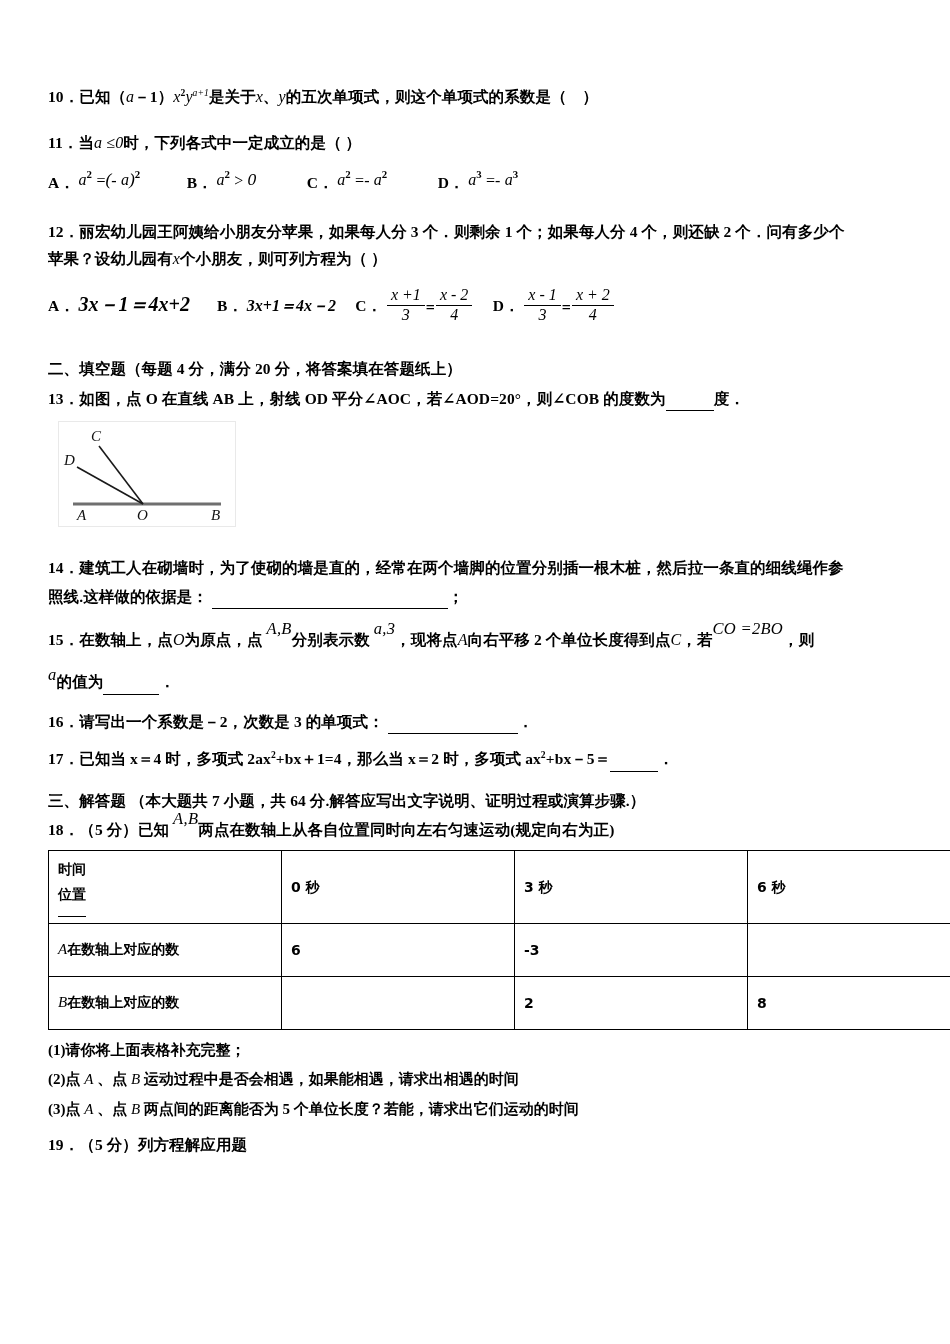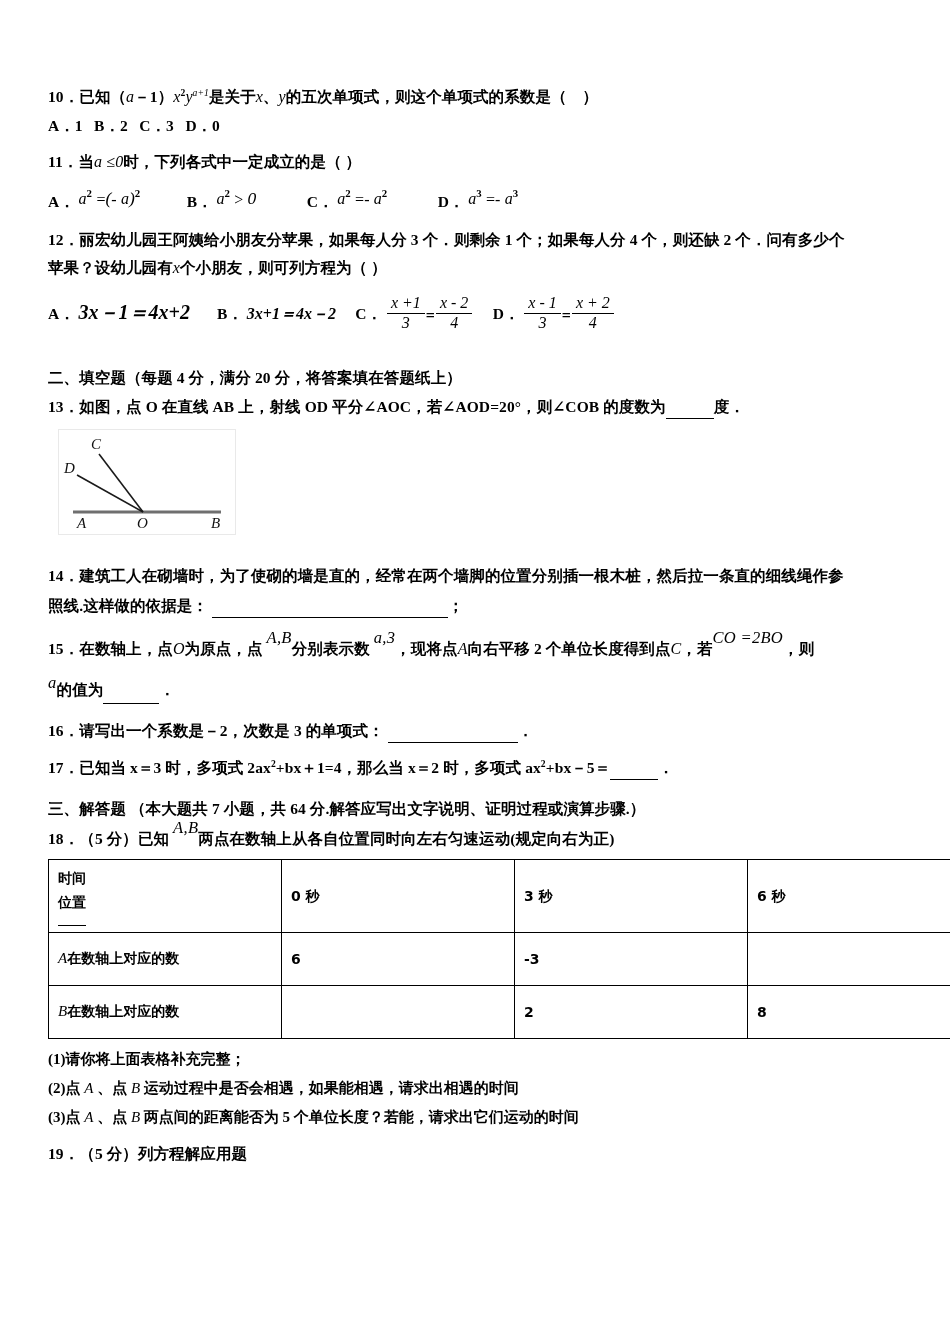--- a/index.html
+++ b/index.html
@@ -32,21 +32,21 @@
   
   .qline {
     font-size: 15.5px;
     line-height: 1.62;
     font-weight: bold;
     letter-spacing: 0.1px;
     margin: 0 0 4px 0;
     white-space: normal;
   }
   .qline.tight { margin-bottom: 2px; }
-  .spaced { margin-top: 10px; }
+  .spaced { margin-top: 20px; }
 
   
   .mi {
     font-family: "Liberation Serif", "DejaVu Serif", serif;
     font-style: italic;
     font-weight: normal;
     font-size: 16px;
   }
   .mib {
     font-family: "Liberation Serif", serif;
@@ -158,26 +158,20 @@
 </head>
 <body>
 
 <div class="page">
 <div class="content">
 
   <p class="qline">
     <span>10．已知（</span><span class="mi">a</span><span>－1）</span><span class="mi">x</span><sup class="exn">2</sup><span class="mi">y</span><sup class="ex">a+1</sup><span>是关于</span><span class="mi">x</span><span>、</span><span class="mi">y</span><span>的五次单项式，则这个单项式的系数是（</span>&nbsp;&nbsp;&nbsp;&nbsp;<span>）</span>
   </p>
 
-  <p class="opts">
-    <span class="optlabel">A．</span><span>1</span>&nbsp;&nbsp;
-    <span class="optlabel">B．</span><span>2</span>&nbsp;&nbsp;
-    <span class="optlabel">C．</span><span>3</span>&nbsp;&nbsp;
-    <span class="optlabel">D．</span><span>0</span>
-  </p>
 
   <p class="qline spaced">
     <span>11．当</span><span class="mi">a ≤0</span><span>时，下列各式中一定成立的是（  ）</span>
   </p>
 
   <p class="opts" style="margin-top:14px">
     <span class="optlabel">A．</span>
     <span class="mathopt"><span class="mi">a</span><sup class="exn">2</sup> <span class="eqs">=</span>(<span class="eqs">-</span> <span class="mi">a</span>)<sup class="exn">2</sup></span>
     &nbsp;&nbsp;&nbsp;&nbsp;&nbsp;&nbsp;&nbsp;&nbsp;&nbsp;&nbsp;
     <span class="optlabel">B．</span>
@@ -238,21 +232,21 @@
   </p>
   <p class="qline" style="margin-top:18px">
     <span class="raise" style="top:-7px">a</span><span>的值为</span><span class="blank w3"></span><span>．</span>
   </p>
 
   <p class="qline" style="margin-top:14px">
     <span>16．请写出一个系数是－2，次数是 3 的单项式：</span>&nbsp;<span class="blank w4"></span><span>．</span>
   </p>
 
   <p class="qline" style="margin-top:12px">
-    <span>17．已知当 x＝3 时，多项式 2ax</span><sup class="exn">2</sup><span>+bx＋1=4，那么当 x＝2 时，多项式 ax</span><sup class="exn">2</sup><span>+bx－5＝</span><span class="blank w5"></span><span>．</span>
+    <span>17．已知当 x＝4 时，多项式 2ax</span><sup class="exn">2</sup><span>+bx＋1=4，那么当 x＝2 时，多项式 ax</span><sup class="exn">2</sup><span>+bx－5＝</span><span class="blank w5"></span><span>．</span>
   </p>
 
   <p class="qline" style="margin-top:16px">三、解答题 （本大题共 7 小题，共 64 分.解答应写出文字说明、证明过程或演算步骤.）</p>
 
   <p class="qline" style="margin-top:6px; line-height:1.3">
     <span>18．（5 分）已知</span>&nbsp;<span class="raise">A,B</span><span>两点在数轴上从各自位置同时向左右匀速运动(规定向右为正)</span>
   </p>
 
   <table class="tbl">
     <tbody>

